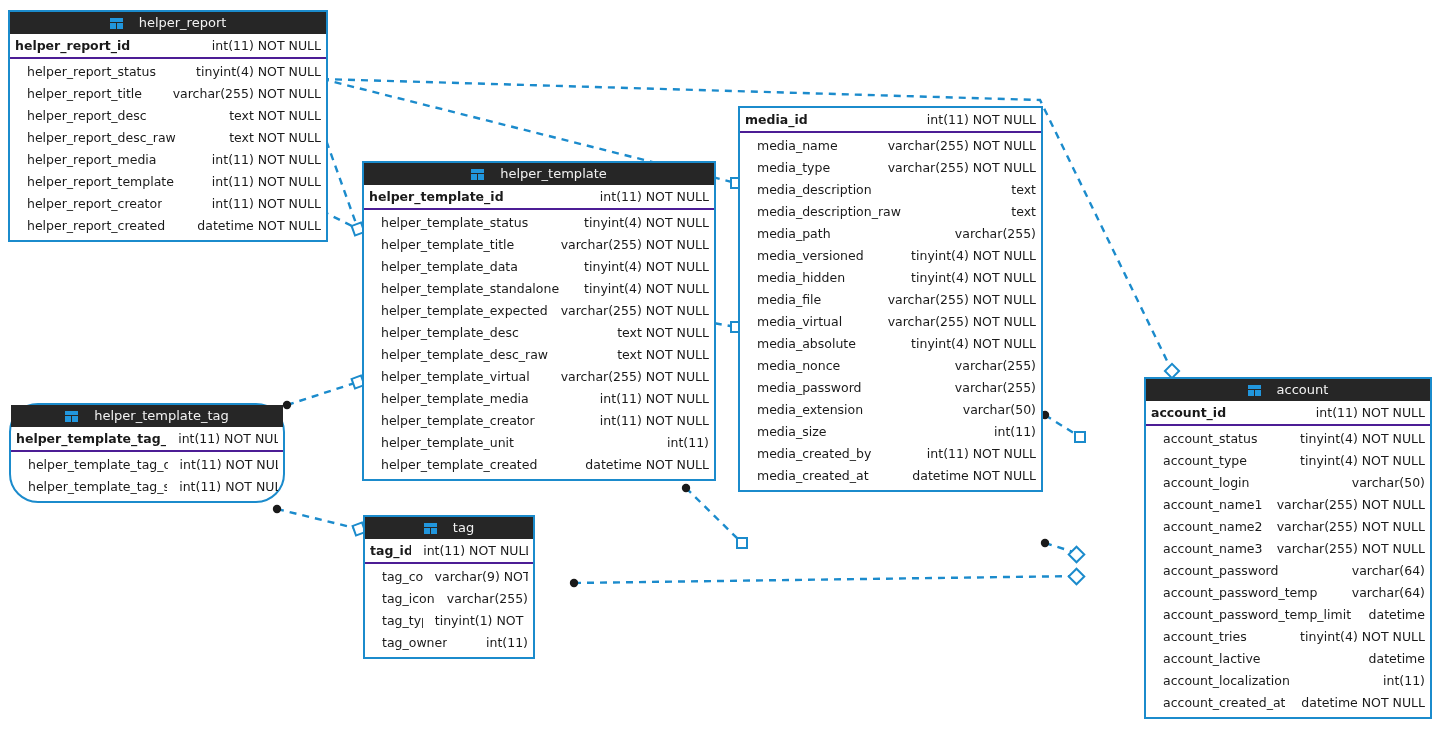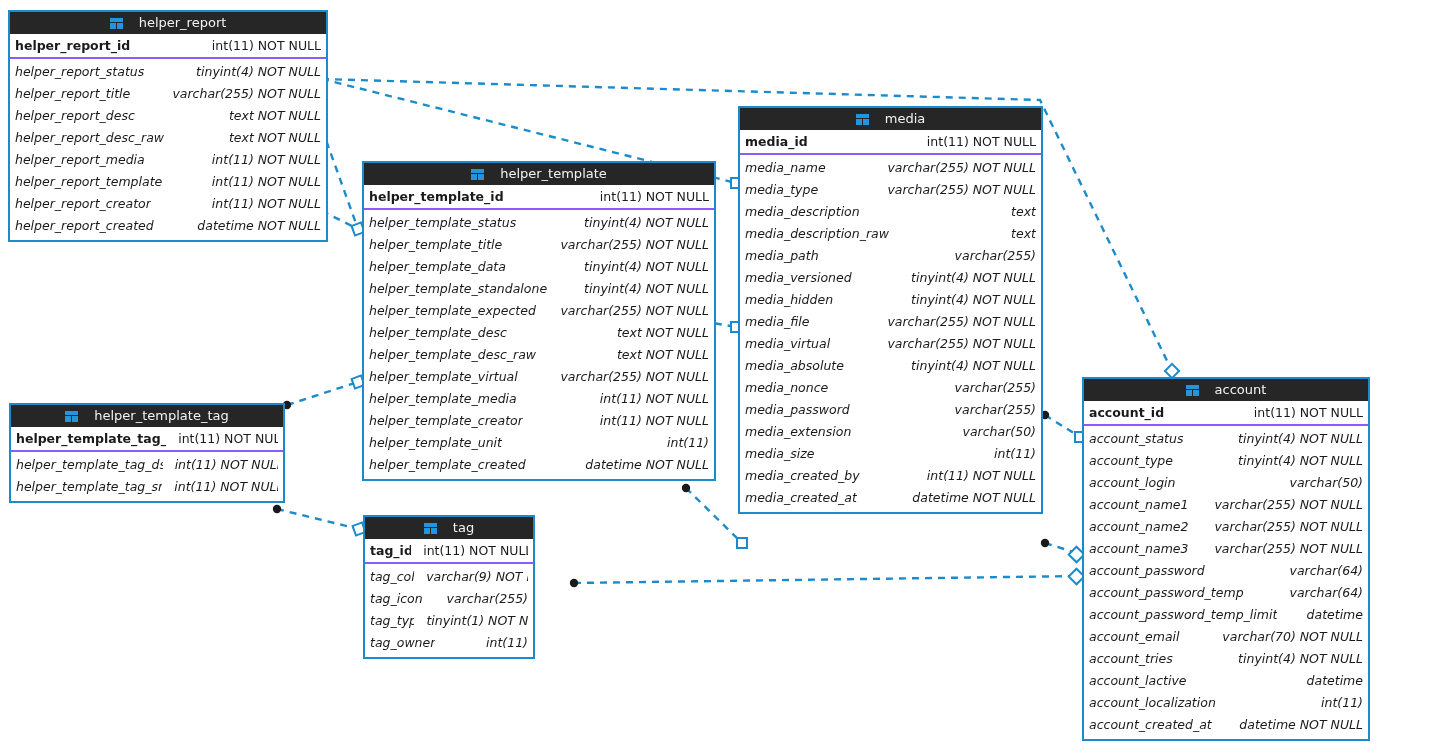--- a/index.html
+++ b/index.html
@@ -64,25 +64,24 @@
   .table-icon i.th {
     left: 0; top: 0; width: 13px; height: 4px;
   }
   .table-icon i.c1 {
     left: 0; top: 5px; width: 6px; height: 6px;
   }
   .table-icon i.c2 {
     left: 7px; top: 5px; width: 6px; height: 6px;
   }
   .pk-row {
-    border-bottom: 2px solid #8b5cf6;
+    border-bottom: 2px solid #4c1d95;
   }
   .attr-list {
-    padding: 2px 0 3px 0;
-    font-style: italic;
+    padding: 2px 0 3px 12px;
   }
   .row {
     height: 22px;
     line-height: 22px;
     display: flex;
     align-items: center;
     justify-content: space-between;
     padding: 0 5px;
     white-space: nowrap;
     color: #1a1a1a;
@@ -101,22 +100,22 @@
     overflow: hidden;
   }
   .row.pk .col-name {
     font-weight: bold;
   }
 
   
   #ent-helper_report      { left: 8px;    top: 10px;  width: 320px; }
   #ent-helper_template    { left: 362px;  top: 161px; width: 354px; }
   #ent-media              { left: 738px;  top: 106px; width: 305px; }
-  #ent-account            { left: 1082px; top: 377px; width: 288px; }
-  #ent-helper_template_tag{ left: 9px;    top: 403px; width: 276px; }
+  #ent-account            { left: 1144px; top: 377px; width: 288px; }
+  #ent-helper_template_tag{ left: 9px;    top: 403px; width: 276px; border-radius: 29px; }
   #ent-tag                { left: 363px;  top: 515px; width: 172px; }
 </style>
 </head>
 <body>
 
 <div id="canvas">
 
   <svg id="edge-layer" viewBox="0 0 1438 754" width="1438" height="754" xmlns="http://www.w3.org/2000/svg">
     <g stroke="#1b8bcc" stroke-width="2.4" fill="none" stroke-dasharray="7,6" stroke-linecap="butt">
 
@@ -282,28 +281,20 @@
           <span class="col-type">int(11)</span>
         </div>
       <div class="row">
           <span class="col-name">helper_template_created</span>
           <span class="col-type">datetime NOT NULL</span>
         </div>
     </div>
   </div>
 
   <div class="entity" id="ent-media">
-    <div class="entity-header">
-      <span class="table-icon">
-          <i class="th"></i>
-          <i class="c1"></i>
-          <i class="c2"></i>
-        </span>
-      <span>media</span>
-    </div>
     <div class="pk-row">
       <div class="row pk">
         <span class="col-name">media_id</span>
         <span class="col-type">int(11) NOT NULL</span>
       </div>
     </div>
     <div class="attr-list">
       <div class="row">
           <span class="col-name">media_name</span>
           <span class="col-type">varchar(255) NOT NULL</span>
@@ -417,24 +408,20 @@
         </div>
       <div class="row">
           <span class="col-name">account_password_temp</span>
           <span class="col-type">varchar(64)</span>
         </div>
       <div class="row">
           <span class="col-name">account_password_temp_limit</span>
           <span class="col-type">datetime</span>
         </div>
       <div class="row">
-          <span class="col-name">account_email</span>
-          <span class="col-type">varchar(70) NOT NULL</span>
-        </div>
-      <div class="row">
           <span class="col-name">account_tries</span>
           <span class="col-type">tinyint(4) NOT NULL</span>
         </div>
       <div class="row">
           <span class="col-name">account_lactive</span>
           <span class="col-type">datetime</span>
         </div>
       <div class="row">
           <span class="col-name">account_localization</span>
           <span class="col-type">int(11)</span>

